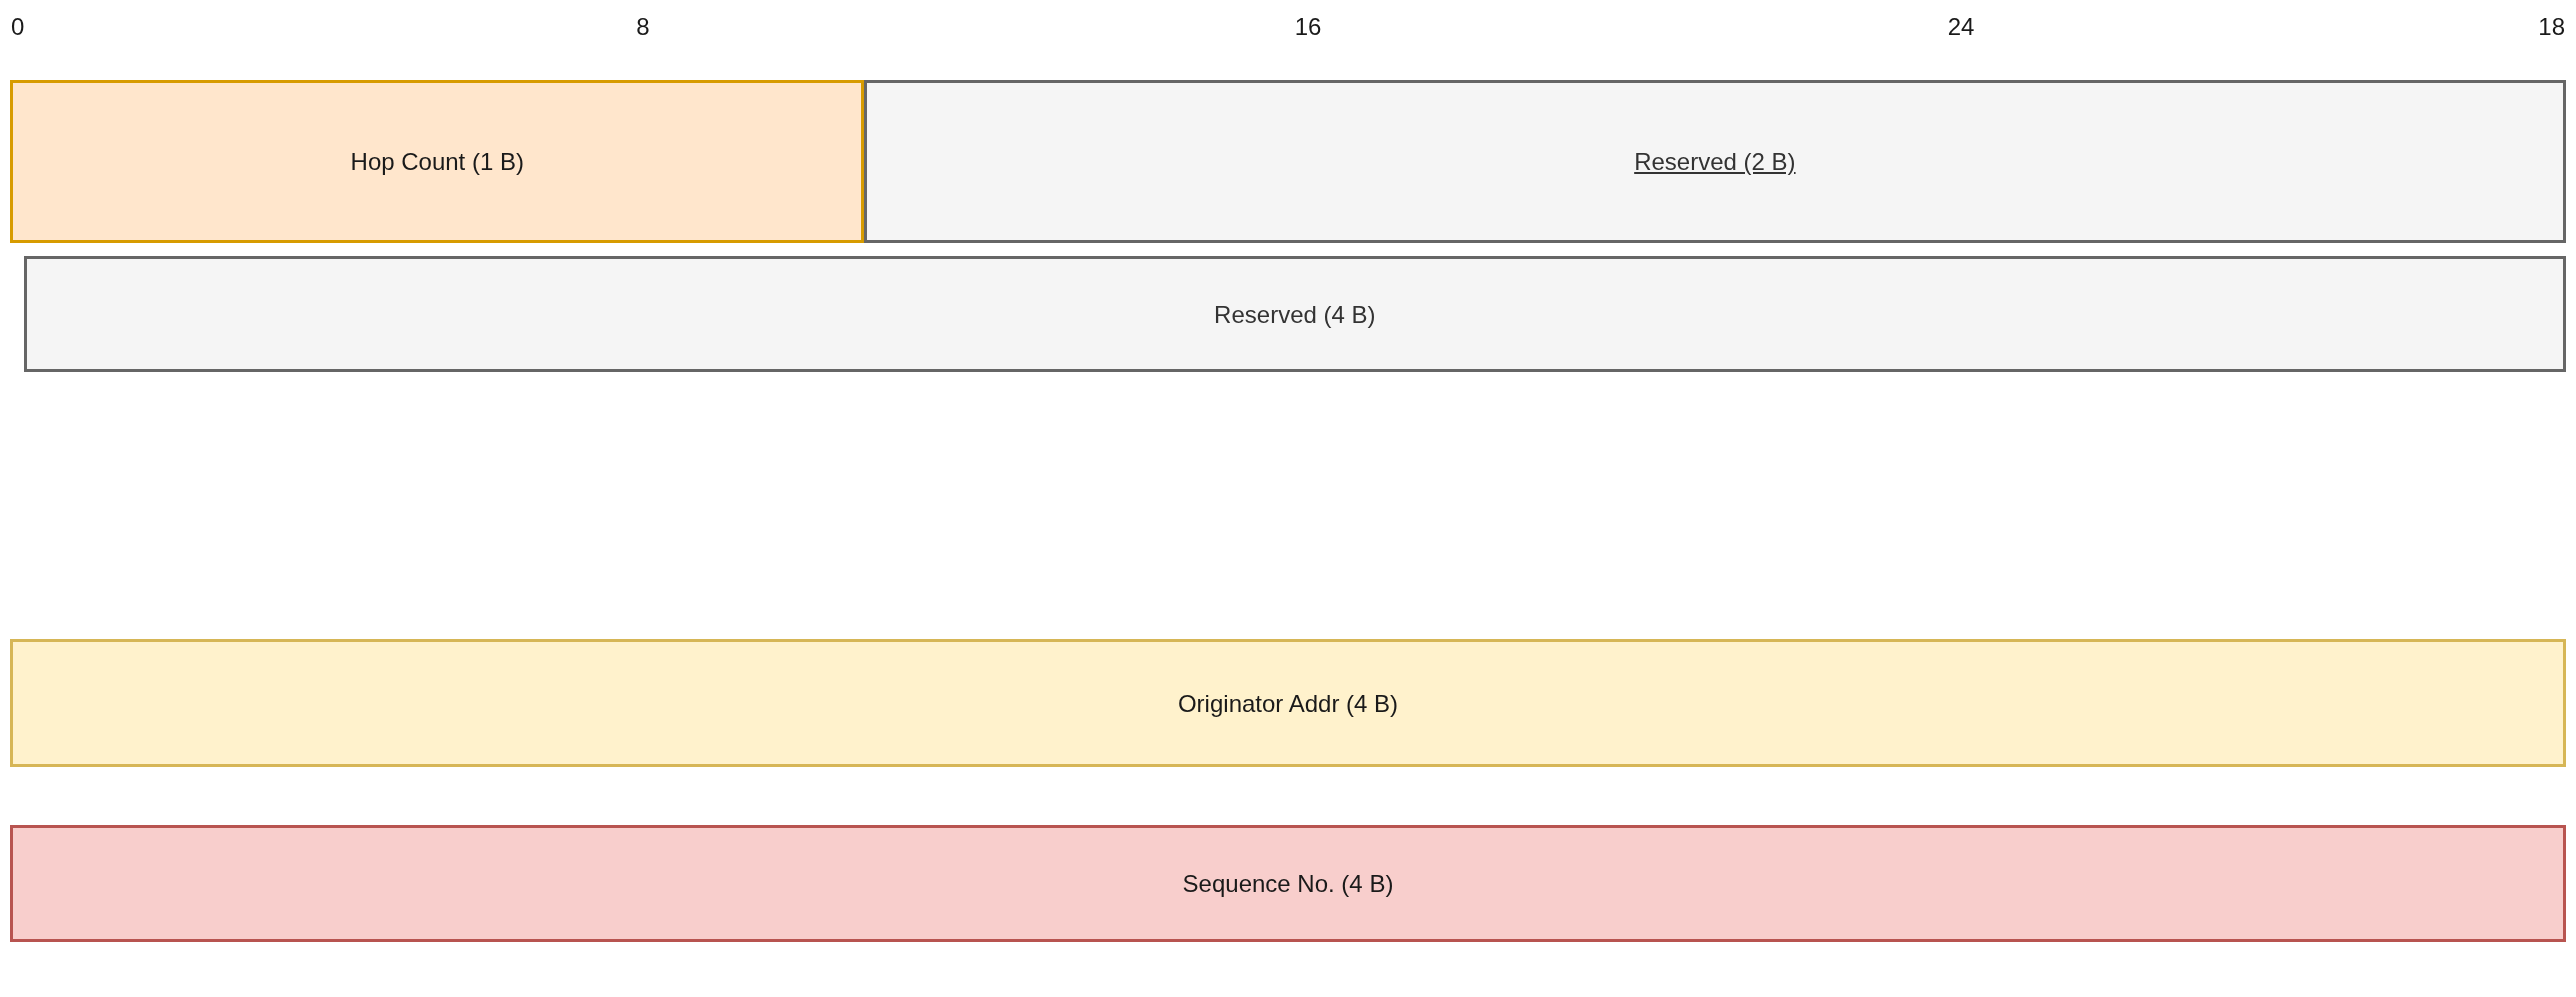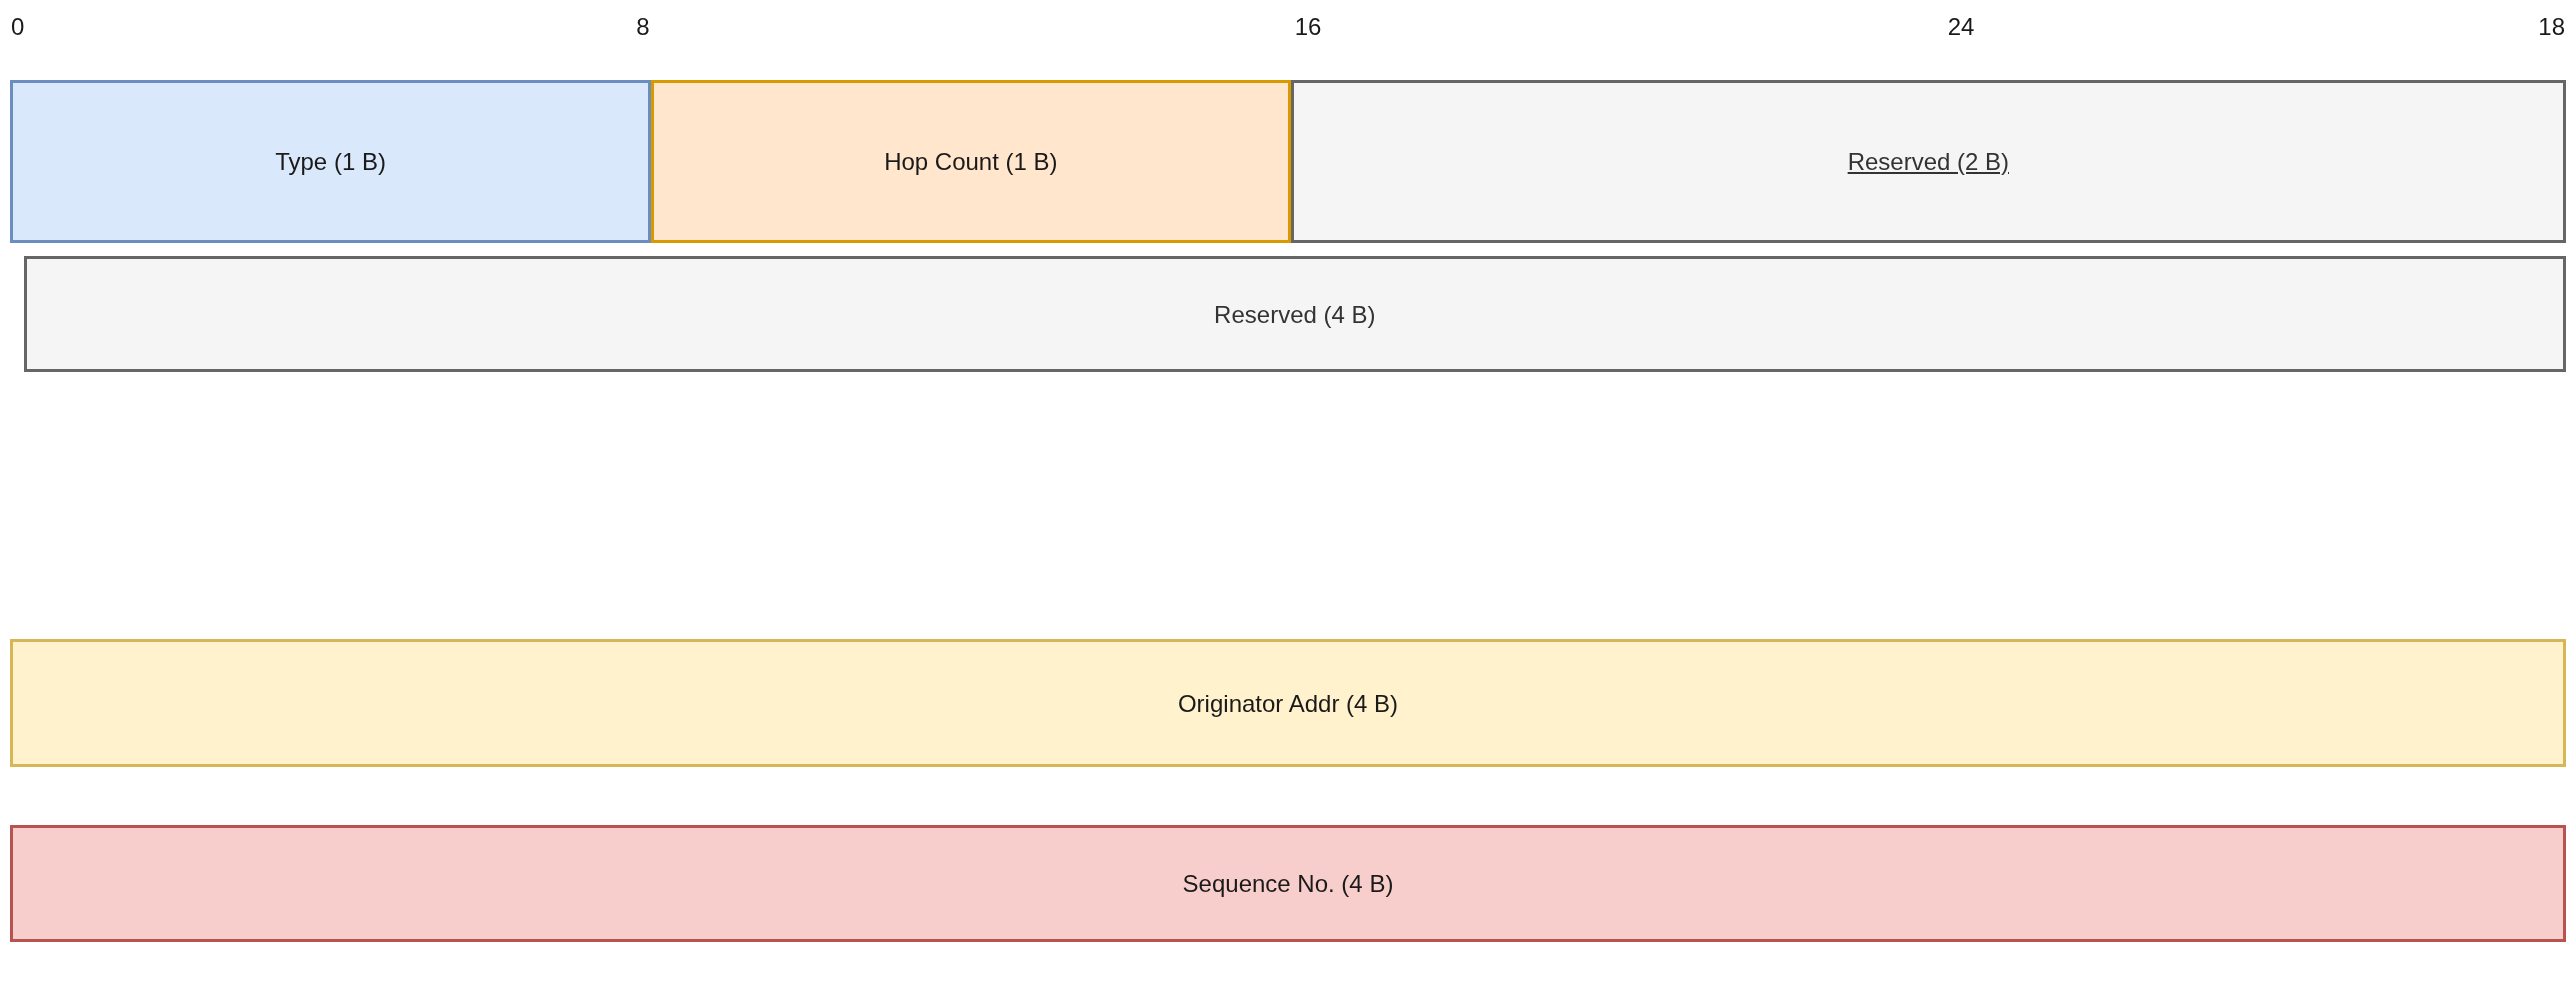--- a/index.html
+++ b/index.html
@@ -90,23 +90,20 @@
 
   <div class="ruler">
     <span class="tick start">0</span>
     <span class="tick mid" style="left:643px;">8</span>
     <span class="tick mid" style="left:1288px;margin-left:20px;">16</span>
     <span class="tick mid" style="left:1932px;margin-left:29px;">24</span>
     <span class="tick end">18</span>
   </div>
 
   <div class="row" id="row-0">
-    <div class="field c-blue" style="flex:8 8 0;">
-      <span>Type (1 B)</span>
-    </div>
     <div class="field c-orange" style="flex:8 8 0;">
       <span>Hop Count (1 B)</span>
     </div>
     <div class="field c-gray" style="flex:16 16 0;text-decoration:underline;">
       <span>Reserved (2 B)</span>
     </div>
   </div>
 
   <div class="row" id="row-1">
     <div class="field c-gray" style="flex:32 32 0;">

